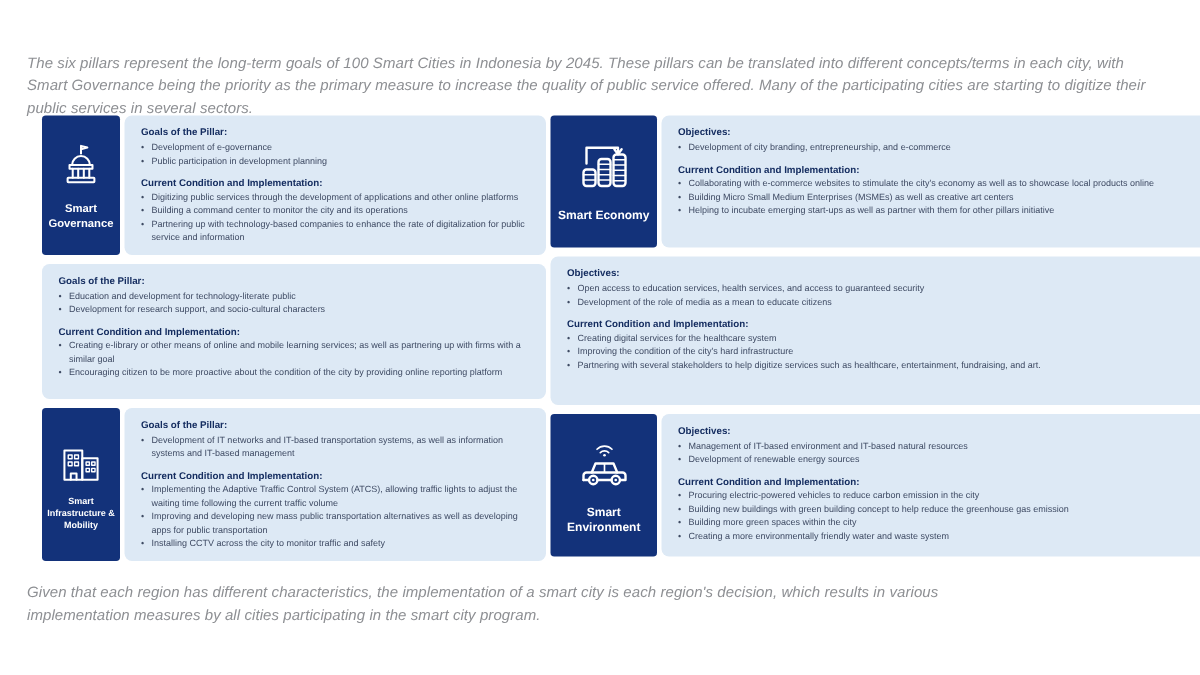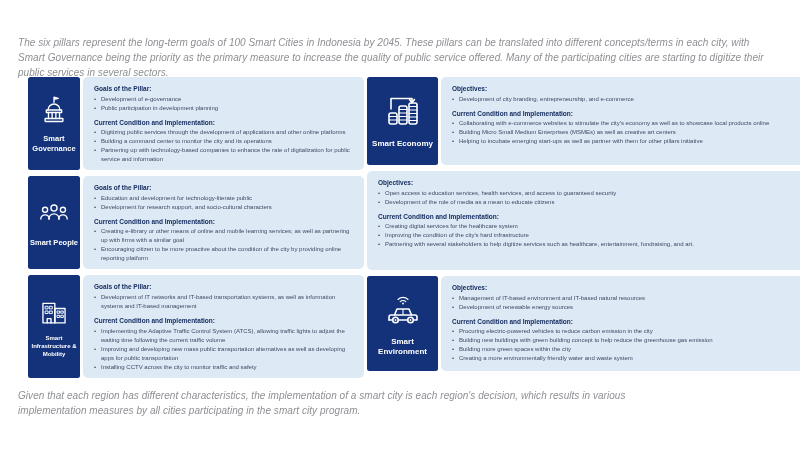--- a/index.html
+++ b/index.html
@@ -92,33 +92,20 @@
         <ul class="bullets">
             <li>Digitizing public services through the development of applications and other online platforms</li>
             <li>Building a command center to monitor the city and its operations</li>
             <li>Partnering up with technology-based companies to enhance the rate of digitalization for public service and information</li>
           </ul>
       </div>
     </div>
   </div>
 
   <div class="card">
-    <div class="label-box">
-      <span class="icon">
-        <svg width="34" height="34" viewBox="0 0 40 40">
-          <circle class="s" cx="9.5" cy="15" r="3"></circle>
-          <path class="s" d="M4.5 26 a5 5 0 0 1 10 0"></path>
-          <circle class="s" cx="30.5" cy="15" r="3"></circle>
-          <path class="s" d="M25.5 26 a5 5 0 0 1 10 0"></path>
-          <circle class="s" cx="20" cy="13" r="3.6"></circle>
-          <path class="s" d="M13.8 26 a6.2 6.2 0 0 1 12.4 0"></path>
-        </svg>
-      </span>
-      <span class="label">Smart People</span>
-    </div>
     <div class="content">
       <div class="sec">
         <p class="sec-heading">Goals of the Pillar:</p>
         <ul class="bullets">
             <li>Education and development for technology-literate public</li>
             <li>Development for research support, and socio-cultural characters</li>
           </ul>
       </div>
       <div class="sec">
         <p class="sec-heading">Current Condition and Implementation:</p>

